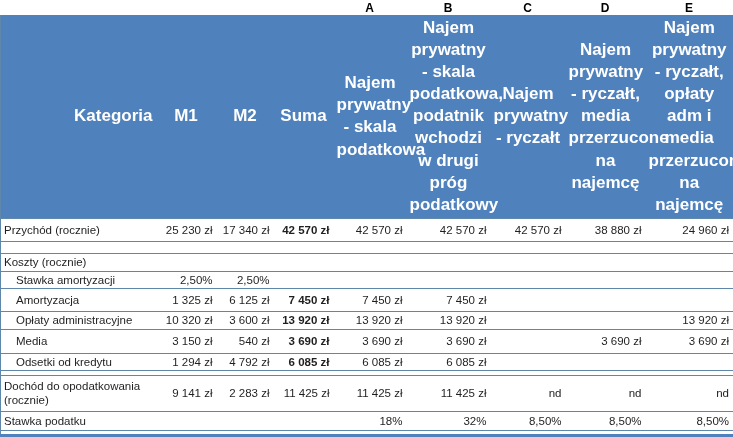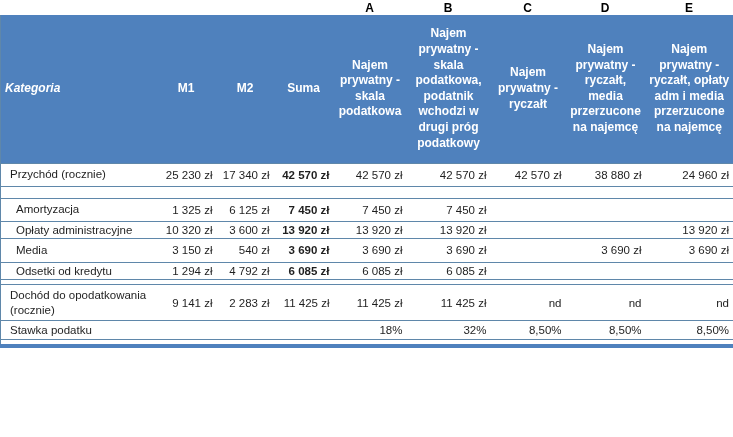--- a/index.html
+++ b/index.html
@@ -22,29 +22,29 @@
   
   table{
     width:733px;border-collapse:collapse;table-layout:fixed;
     border-left:1px solid var(--bd);border-right:1px solid var(--bd);
     border-bottom:4px solid var(--blue);
   }
   col.c0{width:155px;} col.c1{width:61px;} col.c2{width:57px;} col.c3{width:60px;}
   col.c4{width:73px;} col.c5{width:84px;} col.c6{width:75px;} col.c7{width:80px;} col.c8{width:88px;}
   thead tr{height:148px;border-bottom:1px solid var(--bd);}
   thead th{
-    background:var(--blue);color:#fff;font-weight:bold;font-size:12px;
+    background:var(--blue);color:#fff;font-weight:bold;font-size:17px;
     line-height:1.3;vertical-align:middle;text-align:center;padding:2px 3px;
   }
-  thead th.kat{text-align:left;padding-left:4px;font-style:italic;}
+  thead th.kat{text-align:right;padding-left:4px;}
   tbody tr{border-bottom:1px solid var(--bd);}
   tbody td{
     font-size:11.5px;vertical-align:middle;padding:1px 4px 1px 2px;
   }
-  td.lbl{text-align:left;padding-left:9px;white-space:normal;line-height:1.25;}
+  td.lbl{text-align:left;padding-left:3px;white-space:normal;line-height:1.25;}
   td.lbl.ind{padding-left:15px;}
   td.val{text-align:right;white-space:nowrap;}
   td.val.b{font-weight:bold;}
   td.val.ctr{text-align:center;white-space:normal;line-height:1.2;padding:1px 3px;}
   tr.spacer td{padding:0;}
 </style>
 </head>
 <body>
 
 <div class="sheet">
@@ -91,20 +91,42 @@
           <td class="val b">42 570 zł</td>
           <td class="val">42 570 zł</td>
           <td class="val">42 570 zł</td>
           <td class="val">42 570 zł</td>
           <td class="val">38 880 zł</td>
           <td class="val">24 960 zł</td>
         </tr>
         <tr class="spacer" style="height: 12px;">
           <td colspan="9"></td>
         </tr>
+        <tr style="height: 18px;">
+          <td class="lbl">Koszty (rocznie)</td>
+          <td class="val"></td>
+          <td class="val"></td>
+          <td class="val"></td>
+          <td class="val"></td>
+          <td class="val"></td>
+          <td class="val"></td>
+          <td class="val"></td>
+          <td class="val"></td>
+        </tr>
+        <tr style="height: 17px;">
+          <td class="lbl ind">Stawka amortyzacji</td>
+          <td class="val">2,50%</td>
+          <td class="val">2,50%</td>
+          <td class="val"></td>
+          <td class="val"></td>
+          <td class="val"></td>
+          <td class="val"></td>
+          <td class="val"></td>
+          <td class="val"></td>
+        </tr>
         <tr style="height: 23px;">
           <td class="lbl ind">Amortyzacja</td>
           <td class="val">1 325 zł</td>
           <td class="val">6 125 zł</td>
           <td class="val b">7 450 zł</td>
           <td class="val">7 450 zł</td>
           <td class="val">7 450 zł</td>
           <td class="val"></td>
           <td class="val"></td>
           <td class="val"></td>

